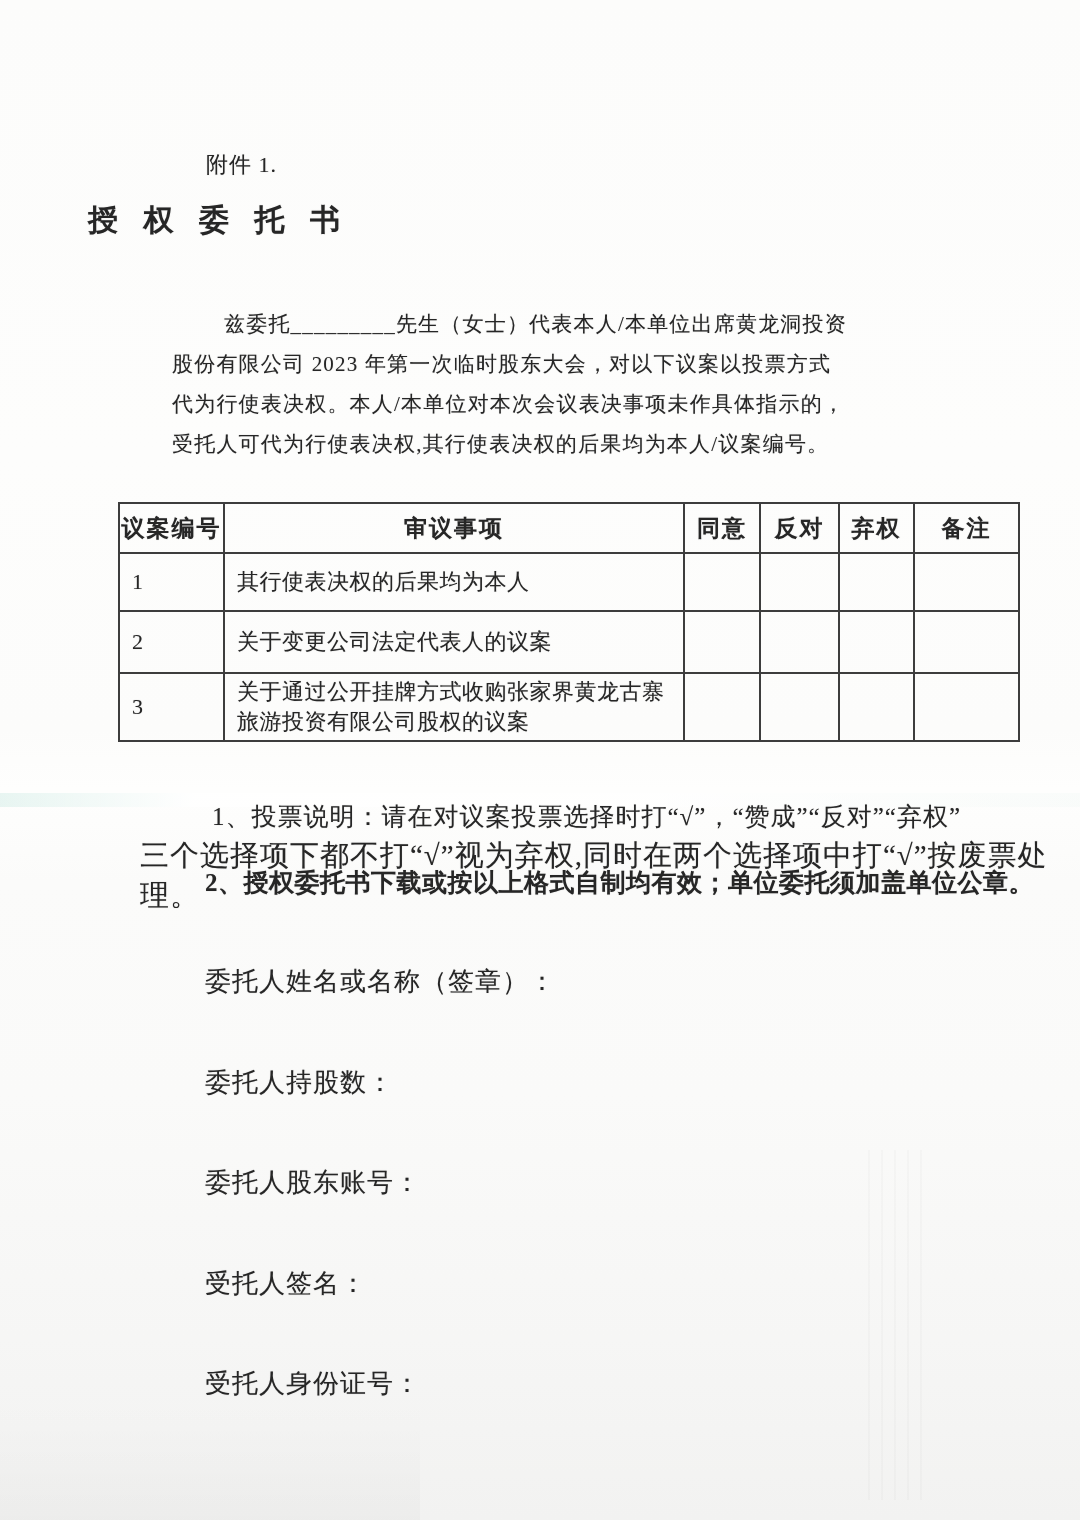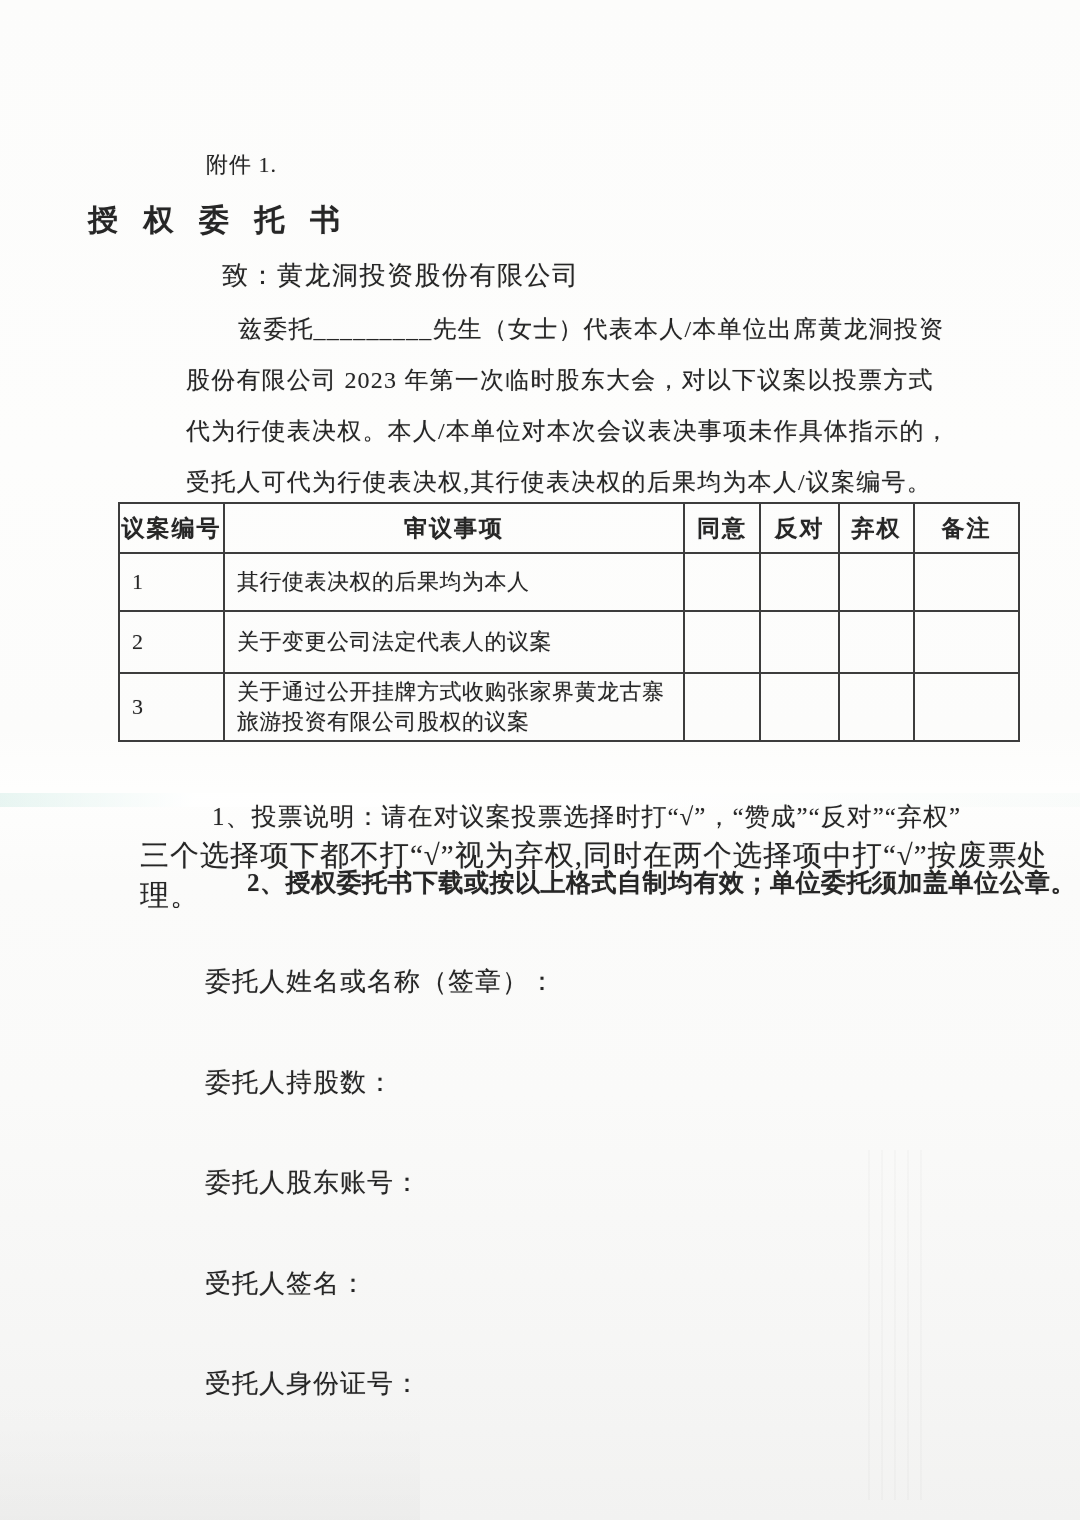--- a/index.html
+++ b/index.html
@@ -25,22 +25,22 @@
   .doc-title{
     position:absolute;left:88px;top:200px;width:992px;
     text-align:left;font-size:30px;font-weight:bold;
     letter-spacing:6px;word-spacing:6px;
   }
   .addressee{
     position:absolute;left:222px;top:258px;
     font-size:26px;letter-spacing:1.5px;
   }
   .body-par{
-    position:absolute;left:186px;top:304px;width:785px;
-    font-size:24px;line-height:51px;letter-spacing:1.2px;
+    position:absolute;left:172px;top:304px;width:785px;
+    font-size:21px;line-height:40px;letter-spacing:1.2px;
   }
   .body-par .indent{ padding-left:52px; }
   .proposals{
     position:absolute;left:118px;top:502px;
     border-collapse:collapse;table-layout:fixed;width:900px;
   }
   .proposals th,.proposals td{
     border:2px solid #3d3d3d;
     font-weight:normal;
     vertical-align:middle;
@@ -60,21 +60,21 @@
   .note1-l1{
     position:absolute;left:212px;top:800px;
     font-size:25px;letter-spacing:1px;
   }
   .note1-l2{
     position:absolute;left:140px;top:836px;
     font-size:29px;letter-spacing:1px;
   }
   .note2{
     position:absolute;left:205px;top:866px;
-    font-size:25px;font-weight:bold;letter-spacing:0.5px;margin-left:42px;
+    font-size:25px;font-weight:bold;letter-spacing:0.5px;
   }
   .fields{
     position:absolute;left:205px;top:898px;
     font-size:26px;line-height:33.5px;letter-spacing:1px;
     white-space:pre-wrap;
   }
   
   .scan-band{
     position:absolute;left:0;top:793px;width:1080px;height:14px;
     background:linear-gradient(90deg,
@@ -96,21 +96,20 @@
 </style>
 </head>
 <body>
 
 <div class="page">
 
   <div class="attachment">附件 1.</div>
 
   <div class="doc-title">授 权 委 托 书</div>
 
-  <div class="addressee">致：黄龙洞投资股份有限公司</div>
 
   <div class="body-par">
     <div class="indent">兹委托_________先生（女士）代表本人/本单位出席黄龙洞投资</div>
     <div>股份有限公司 2023 年第一次临时股东大会，对以下议案以投票方式</div>
     <div>代为行使表决权。本人/本单位对本次会议表决事项未作具体指示的，</div>
     <div>受托人可代为行使表决权,其行使表决权的后果均为本人/议案编号。</div>
   </div>
 
   <table class="proposals">
     <colgroup>

